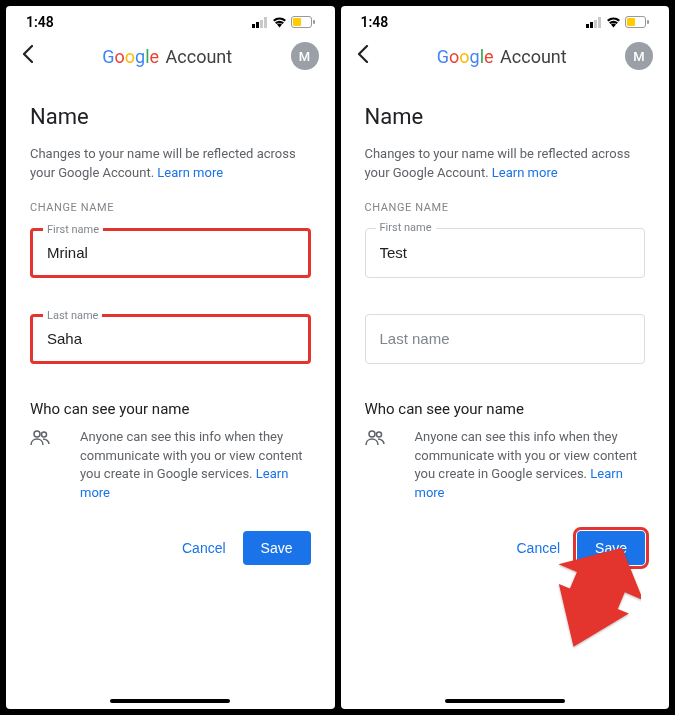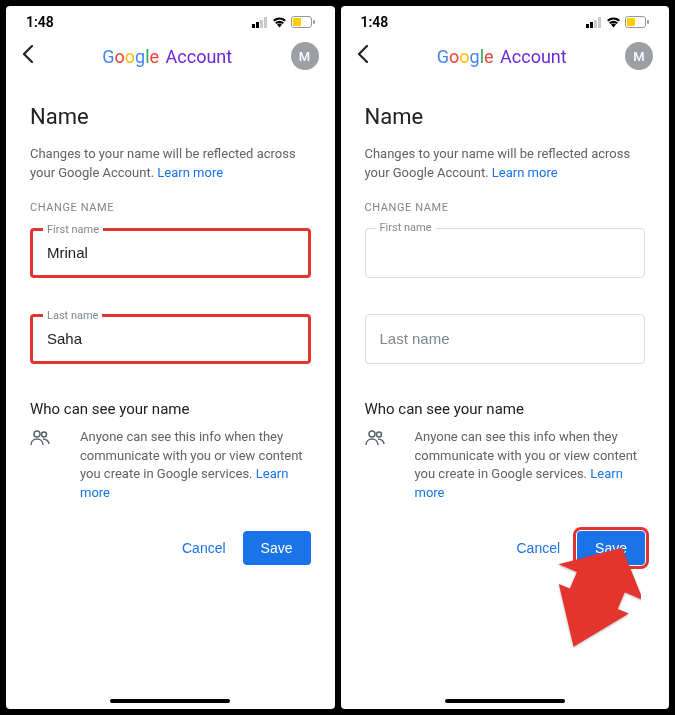--- a/index.html
+++ b/index.html
@@ -37,21 +37,21 @@
     align-items: center;
     justify-content: space-between;
     padding: 8px 16px 10px;
   }
   .back-chevron { width: 22px; }
   .brand { flex: 1; text-align: center; font-size: 18px; }
   .brand .g-blue { color:#4285F4; }
   .brand .g-red { color:#EA4335; }
   .brand .g-yellow { color:#FBBC05; }
   .brand .g-green { color:#34A853; }
-  .brand .acct { color:#6d28d9; font-weight:400; margin-left:2px;}
+  .brand .acct { color:#404040; font-weight:400; margin-left:2px;}
   .avatar {
     width: 28px; height: 28px; border-radius: 50%;
     background: #9aa0a6; color: #fff;
     display: flex; align-items: center; justify-content: center;
     font-size: 13px; font-weight: 500;
   }
   .content { padding: 6px 24px 0; }
   .page-title { font-size: 22px; font-weight: 400; color: #202124; margin: 18px 0 16px; }
   .desc { font-size: 13px; color: #5f6368; line-height: 1.45; }
   .desc a, .link { color: #1a73e8; text-decoration: none; }
@@ -221,20 +221,21 @@
 
   <div class="content">
     <h1 class="page-title">Name</h1>
     <p class="desc">
       <span>Changes to your name will be reflected across your Google Account. </span><a href="#" class="link">Learn more</a>
     </p>
     <div class="section-label">CHANGE NAME</div>
 
     <div class="field">
       <span class="float-label">First name</span>
+      <input type="text" value="Test" style="">
     </div>
 
     <div class="field">
       <input type="text" placeholder="Last name" style="">
     </div>
 
     <div class="who-title">Who can see your name</div>
     <div class="who-row">
       <span class="icon">
         <svg width="20" height="16" viewBox="0 0 20 16">

